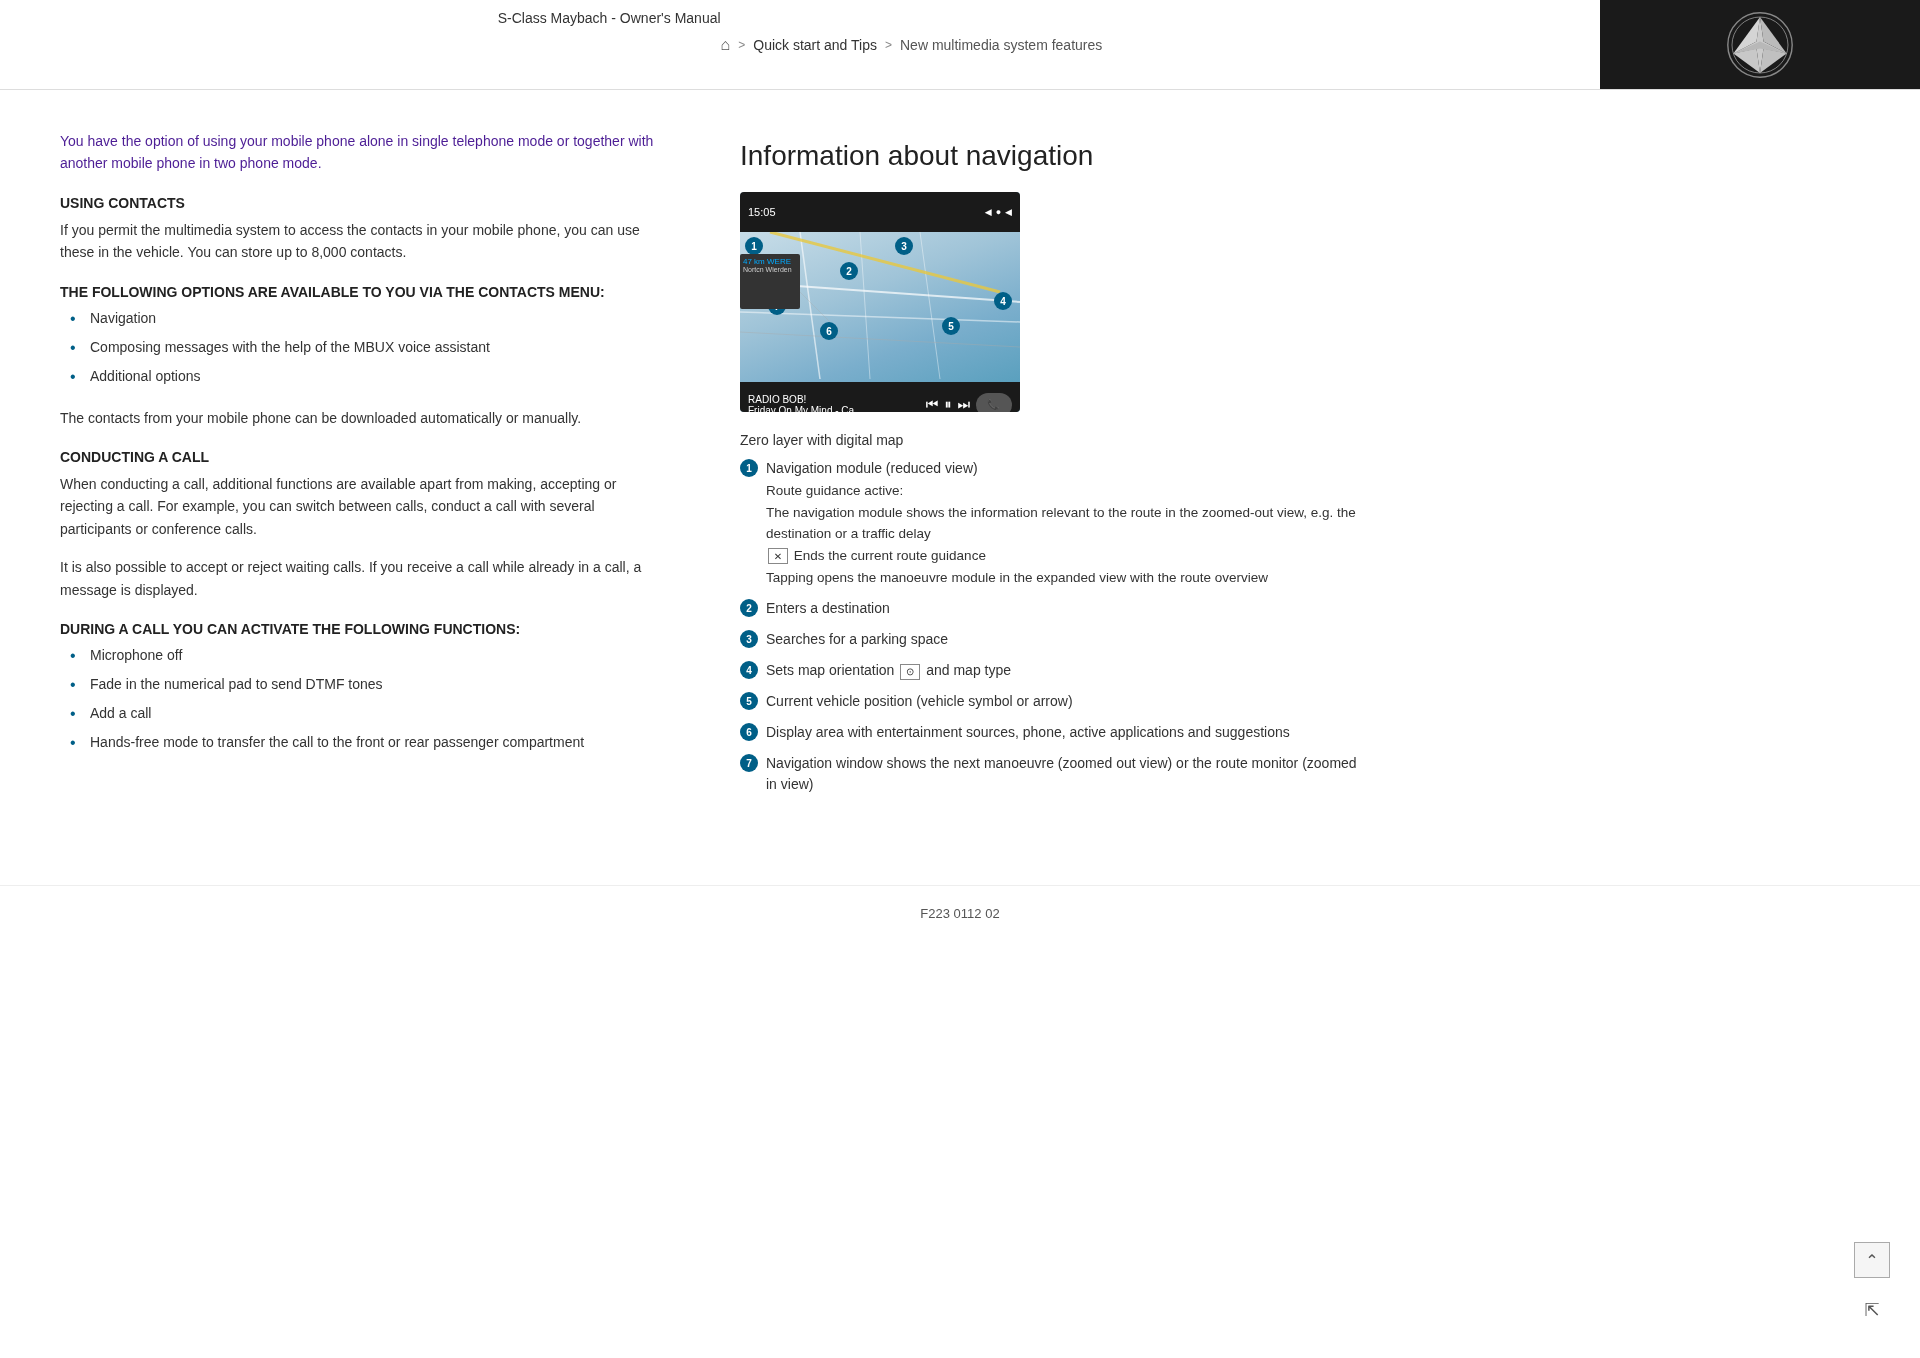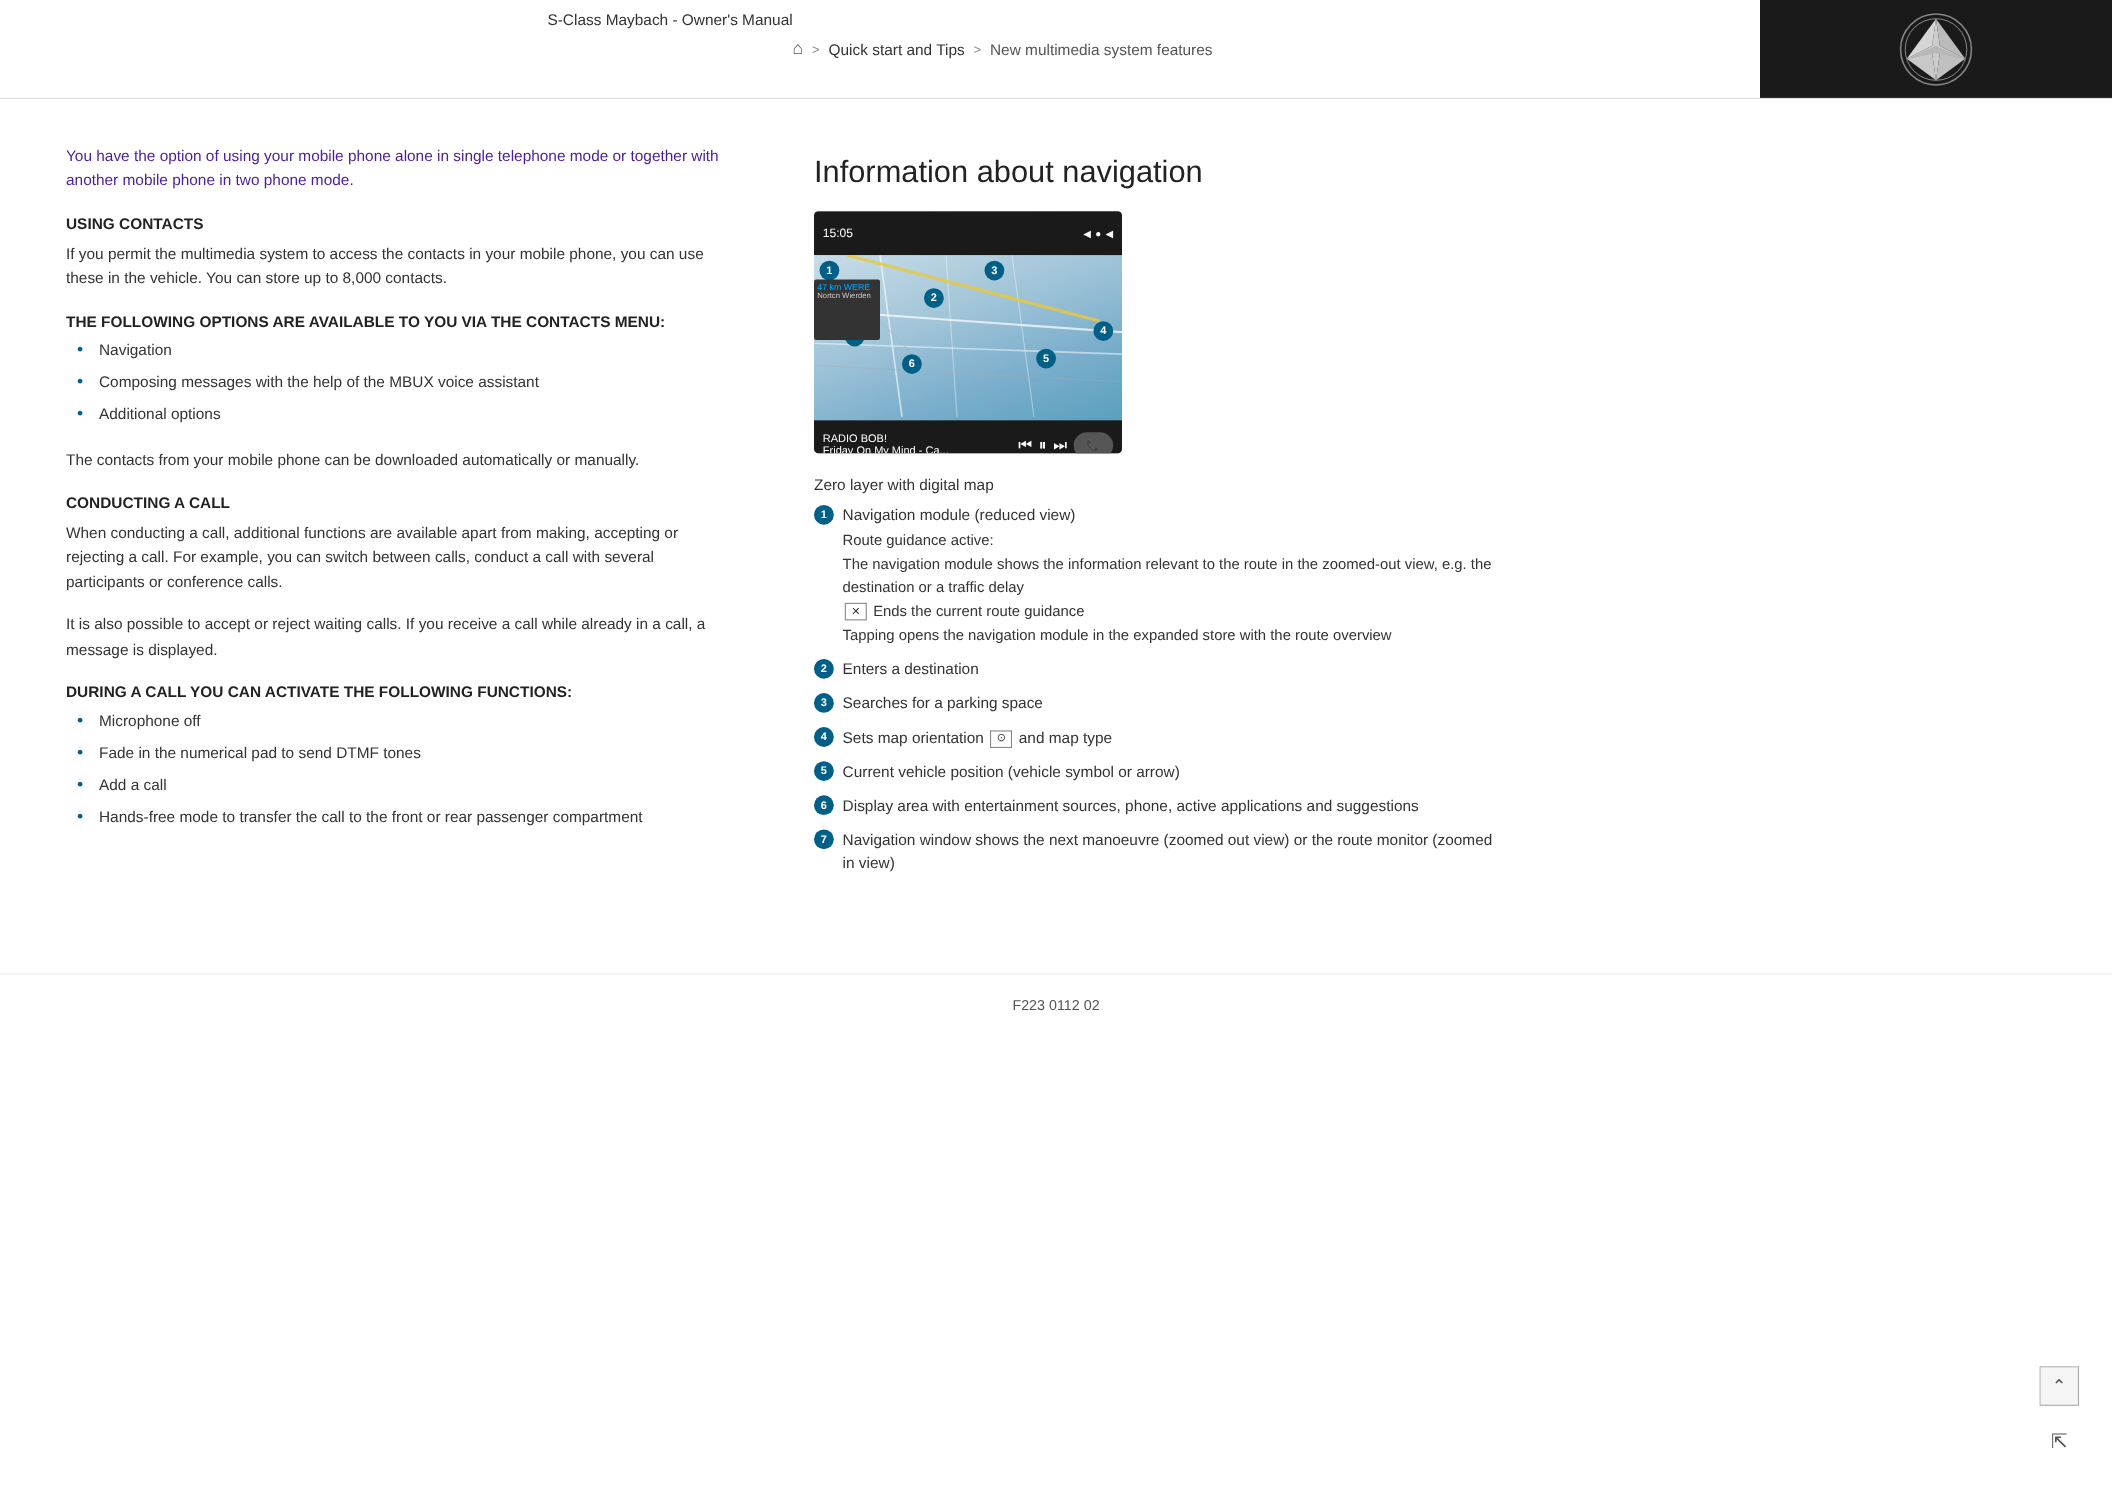--- a/index.html
+++ b/index.html
@@ -432,21 +432,21 @@
       <li class="nav-list-item">
         <span class="num-badge">1</span>
         <span class="item-text">
           <span>Navigation module (reduced view)</span>
           <span class="sub-text">Route guidance active:</span>
           <span class="sub-text">The navigation module shows the information relevant to the route in the zoomed-out view, e.g. the destination or a traffic delay</span>
           <span class="sub-text">
             <span class="inline-icon">✕</span>
             <span>Ends the current route guidance</span>
           </span>
-          <span class="sub-text">Tapping opens the navigation module in the expanded store with the route overview</span>
+          <span class="sub-text">Tapping opens the manoeuvre module in the expanded view with the route overview</span>
         </span>
       </li>
 
       <li class="nav-list-item">
         <span class="num-badge">2</span>
         <span class="item-text">Enters a destination</span>
       </li>
 
       <li class="nav-list-item">
         <span class="num-badge">3</span>

